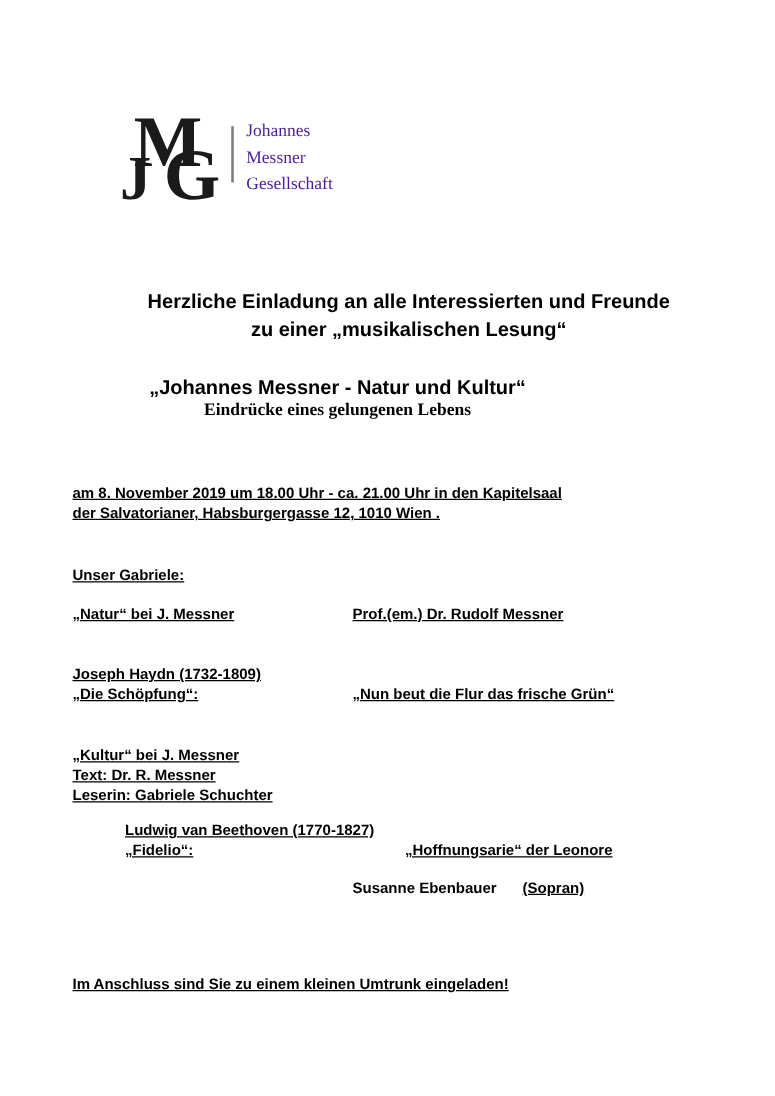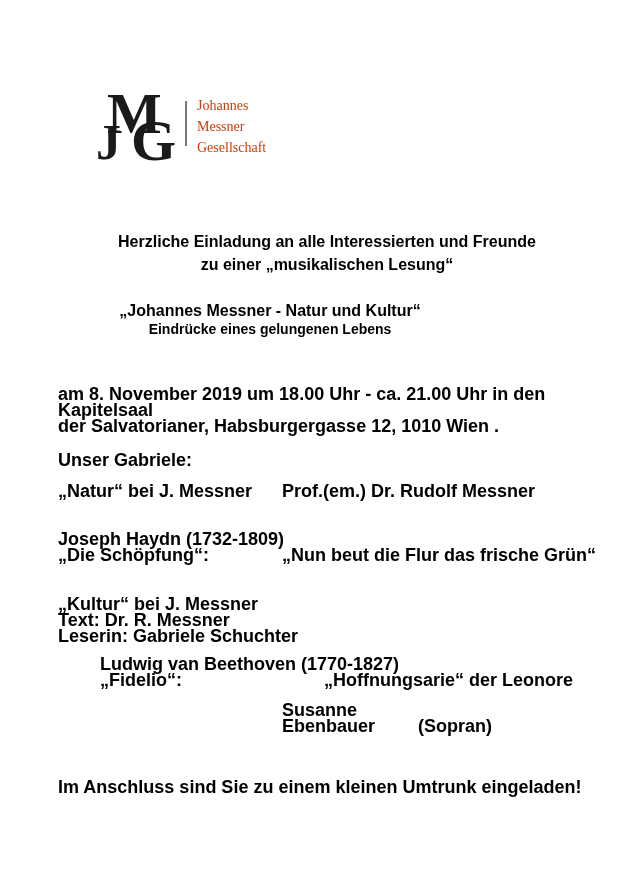--- a/index.html
+++ b/index.html
@@ -43,21 +43,21 @@
     height: 45px;
     background: #7a7a7a;
   }
   .logo-org {
     position: absolute;
     left: 197px;
     top: 95px;
     font-family: "Liberation Serif", "DejaVu Serif", serif;
     font-size: 14px;
     line-height: 21px;
-    color: #c2410c;
+    color: #4c1d95;
   }
 
   
   .heading {
     position: absolute;
     top: 230px;
     left: 17px;
     width: 620px;
     text-align: center;
     font-weight: bold;
@@ -66,27 +66,28 @@
   }
   .title-block {
     position: absolute;
     top: 302px;
     left: 0;
     width: 540px;
     text-align: center;
     font-weight: bold;
   }
   .title-line1 { font-size: 16px; line-height: 18px; }
-  .title-line2 { font-size: 14px; line-height: 18px; }
+  .title-line2 { font-size: 14px; line-height: 18px; font-family: Liberation Serif, serif; }
 
   
   .bodytext {
     font-weight: bold;
-    font-size: 18px;
+    font-size: 12px;
     line-height: 16px;
+    text-decoration: underline;
   }
   .event { left: 58px; top: 386px; width: 540px; }
   .program-heading { left: 58px; top: 452px; }
 
   .prog-row {
     left: 58px;
     width: 545px;
     display: flex;
     align-items: flex-start;
     justify-content: space-between;

